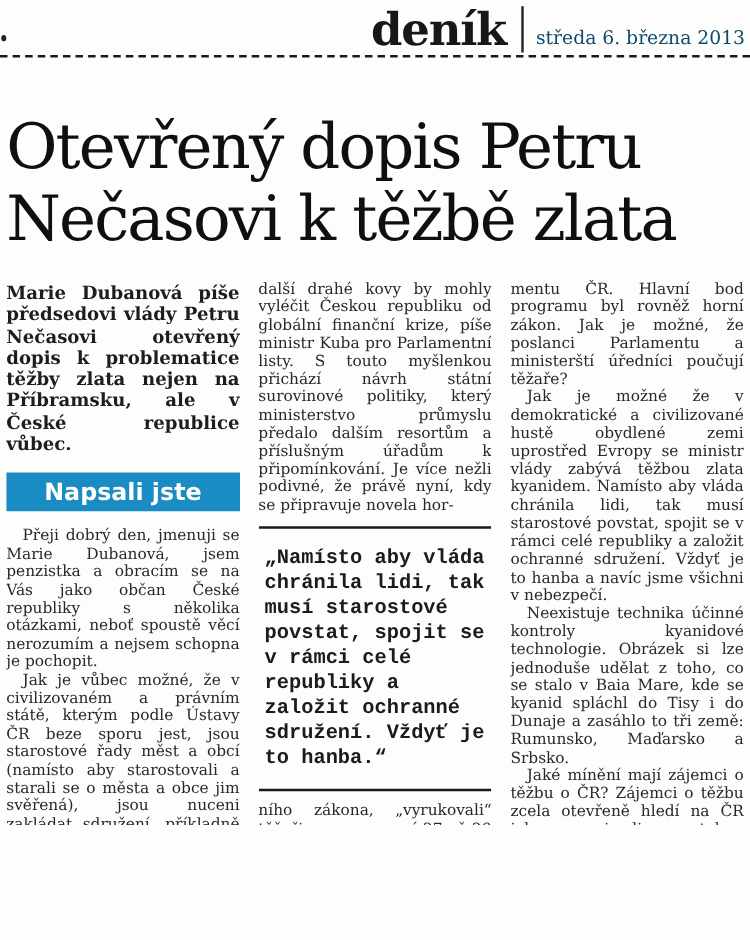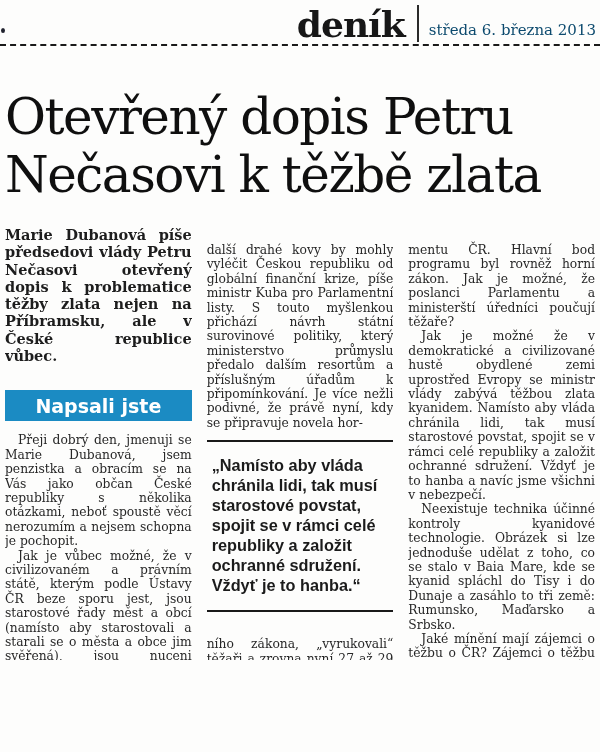--- a/index.html
+++ b/index.html
@@ -82,21 +82,21 @@
   }
   .lead {
     margin: 2px 0 12px 0;
     font-weight: bold;
     font-size: 14.5px;
     line-height: 17.3px;
     text-align: justify;
     color: #1d1d1d;
   }
   .banner {
-    margin-top: 26px;
+    margin-top: 14px;
     height: 31px;
     background: #1b8bc3;
     display: flex;
     align-items: center;
     justify-content: center;
   }
   .banner span {
     font-family: "DejaVu Sans", sans-serif;
     font-weight: bold;
     font-size: 19px;
@@ -104,27 +104,27 @@
   }
   p.body {
     margin: 0;
     font-size: 12.3px;
     line-height: 14.4px;
     text-align: justify;
     text-indent: 13px;
     color: #272727;
   }
   .col1-body-start { margin-top: 12px !important; }
-  p.body.cont { text-indent: 0; margin-top: 19px; }
+  p.body.cont { text-indent: 0; }
   .pullquote {
-    margin: 10px 0 25px 0;
+    margin: 10px 0 8px 0;
     padding: 13px 2px 15px 5px;
     border-top: 2px solid #191919;
     border-bottom: 2px solid #191919;
-    font-family: Liberation Sans, sans-serif;
+    font-family: Liberation Mono, monospace;
     font-weight: bold;
     font-size: 16.3px;
     line-height: 20px;
     color: #1b1b1b;
     text-align: left;
   }
 </style>
 </head>
 <body>
 

